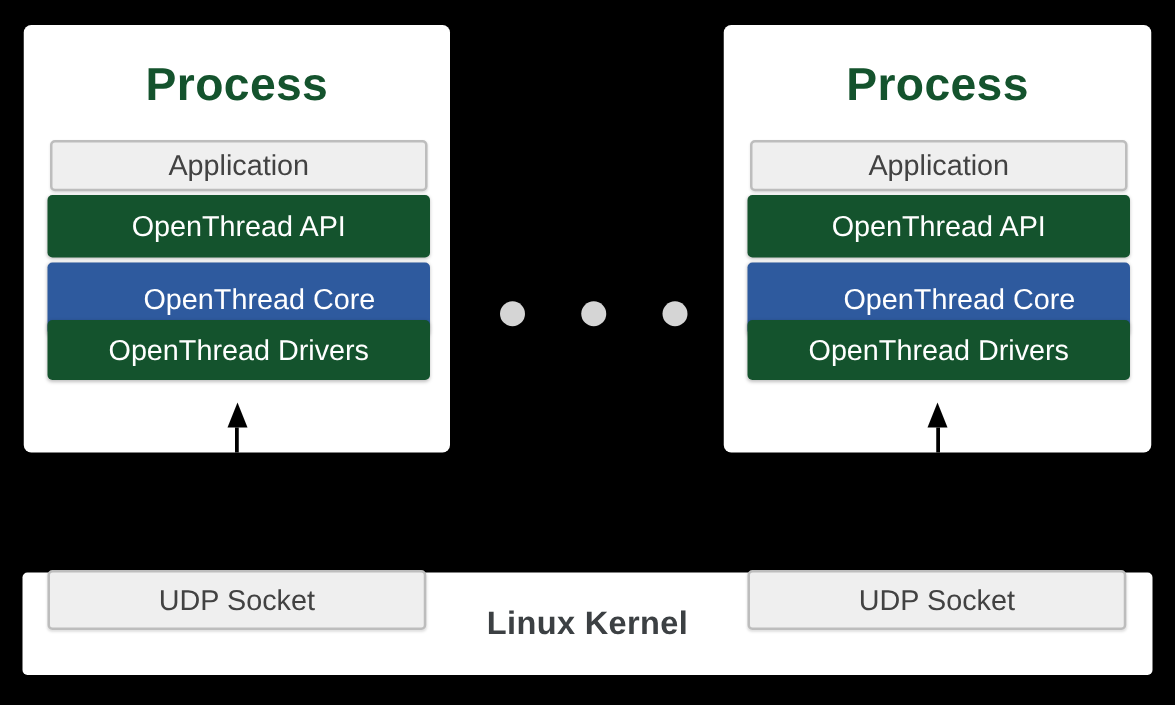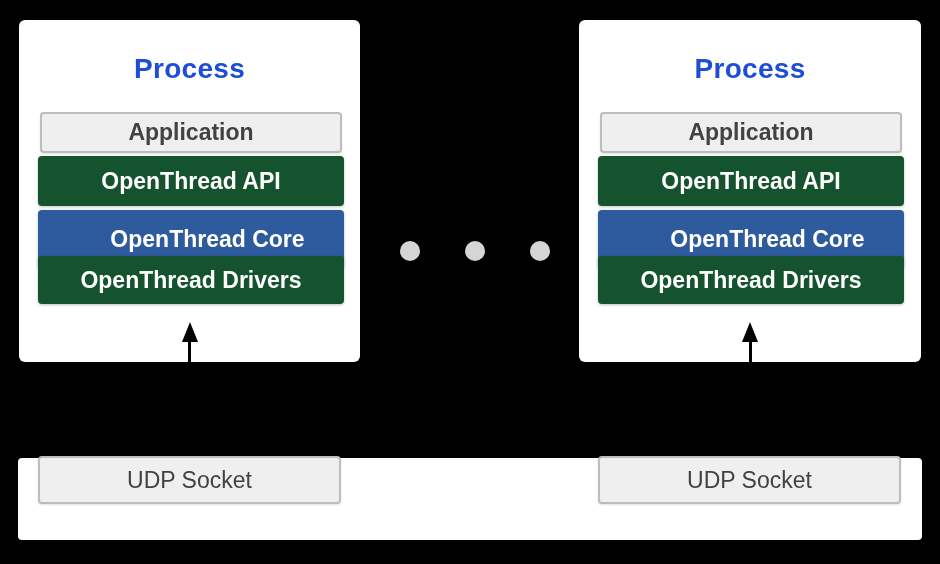--- a/index.html
+++ b/index.html
@@ -31,37 +31,36 @@
   .process-card.left  { left: 19px; }
   .process-card.right { left: 579px; width: 342px; }
 
   .process-title {
     position: absolute;
     top: 50px;
     left: 0;
     width: 100%;
     transform: translateY(-54%);
     text-align: center;
-    font-size: 28px;
+    font-size: 37px;
     font-weight: bold;
-    color: #1d4ed8;
+    color: #14532d;
     letter-spacing: 0.3px;
   }
 
   .layer {
     position: absolute;
     left: 19px;
     width: 306px;
     border-radius: 4px;
     display: flex;
     align-items: center;
     justify-content: center;
     font-size: 23px;
     box-sizing: border-box;
-    font-weight: bold;
   }
   .layer.gray {
     left: 21px;
     width: 302px;
     top: 92px;
     height: 41px;
     background: #efefef;
     border: 2px solid #bdbdbd;
     color: #424242;
     box-shadow: 0 1px 2px rgba(0,0,0,0.12);
@@ -207,20 +206,21 @@
     <div class="layer cyan drivers">
       <span>OpenThread Drivers</span>
     </div>
     <div class="up-arrow">
       <div class="head"></div>
       <div class="tail"></div>
     </div>
   </div>
 
   <div class="kernel-bar">
+    <div class="kernel-label">Linux Kernel</div>
     <div class="udp-socket left">
       <span>UDP Socket</span>
     </div>
     <div class="udp-socket right">
       <span>UDP Socket</span>
     </div>
   </div>
 
 </div>
 

